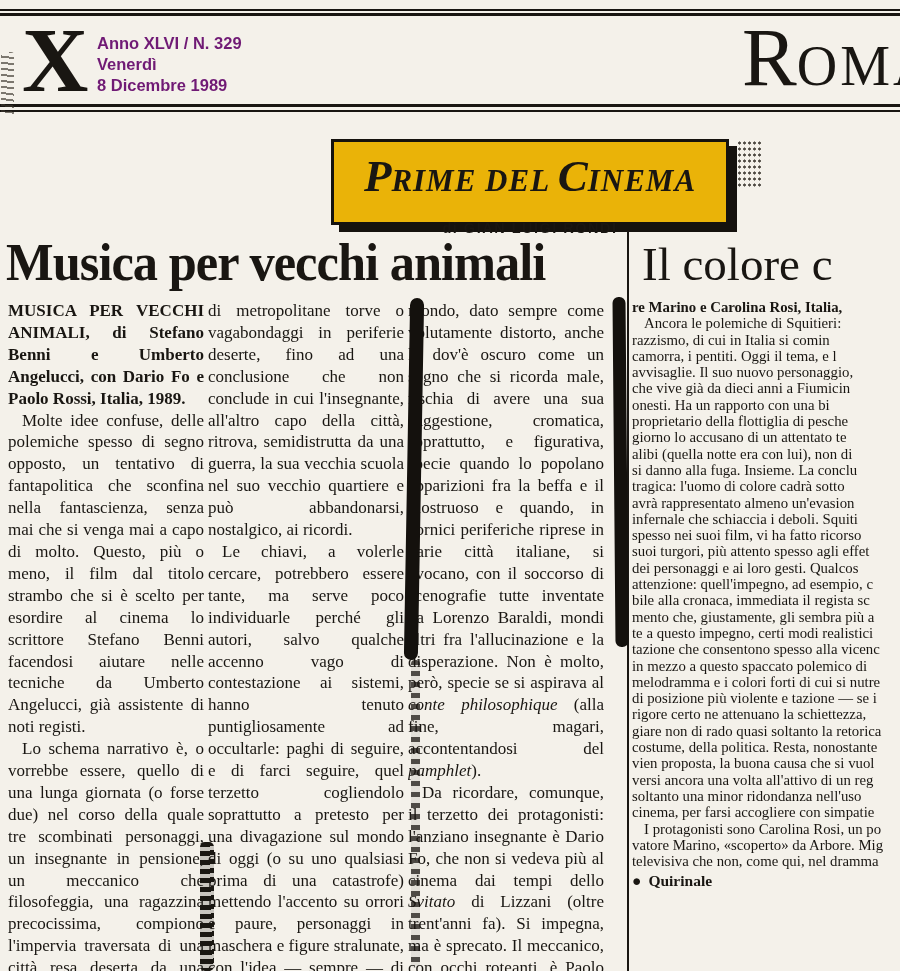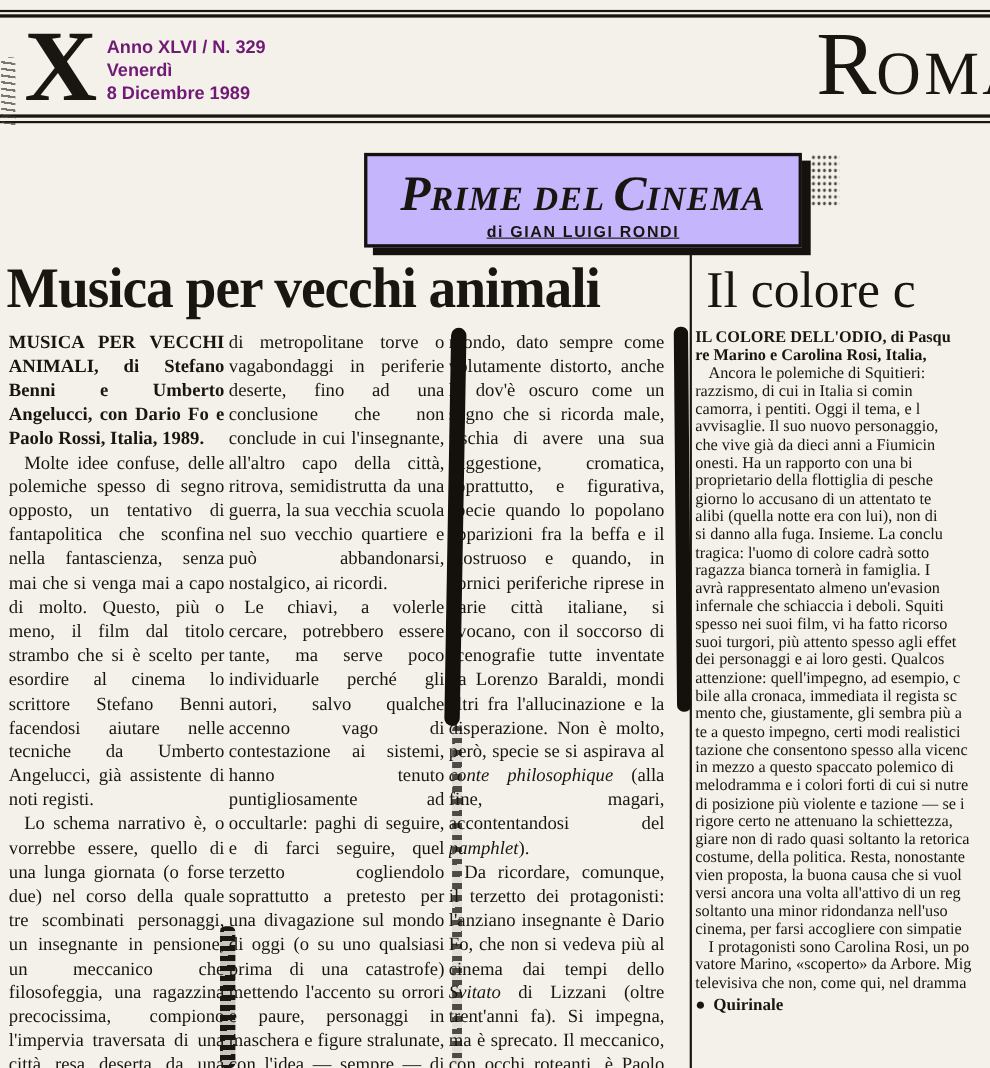--- a/index.html
+++ b/index.html
@@ -14,27 +14,27 @@
   #edition-letter{position:absolute;left:22px;top:14px;font-size:92px;font-weight:bold;
        line-height:1;letter-spacing:-2px;}
   #date-block{position:absolute;left:97px;top:33px;font-family:"Liberation Sans",sans-serif;
        font-weight:bold;font-size:16.5px;line-height:21px;color:#701a75;}
   #right-masthead{position:absolute;left:742px;top:18px;width:158px;height:84px;
        overflow:hidden;white-space:nowrap;}
   .mast-big{font-size:82px;line-height:80px;}
   .mast-rest{font-size:56px;letter-spacing:3px;}
 
   #section-box{position:absolute;left:331px;top:139px;width:392px;height:80px;
-       background:#c4b5fd;border:3px solid #15120e;box-shadow:8px 7px 0 #15120e;
+       background:#eab308;border:3px solid #15120e;box-shadow:8px 7px 0 #15120e;
        text-align:center;}
   #box-title{font-style:italic;font-weight:bold;margin-top:8px;white-space:nowrap;}
   .box-big{font-size:45px;}
   .box-small{font-size:31px;letter-spacing:1px;}
   #box-byline{font-family:"Liberation Sans",sans-serif;font-weight:bold;
-       font-size:14.5px;letter-spacing:1.5px;margin-top:1px;text-decoration:underline;}
+       font-size:14.5px;letter-spacing:1.5px;margin-top:18px;}
 
   #left-headline{position:absolute;left:6px;top:233px;width:618px;overflow:hidden;
        white-space:nowrap;font-size:52px;font-weight:bold;letter-spacing:-1px;
        transform:scaleX(.97);transform-origin:left;}
   #right-headline{position:absolute;left:642px;top:237px;width:258px;overflow:hidden;
        white-space:nowrap;font-size:47px;font-weight:normal;}
 
   #article-divider{position:absolute;left:627px;top:231px;width:2px;height:740px;
        background:#191612;}
 
@@ -111,34 +111,32 @@
       <p class="para ind">Le chiavi, a volerle cercare, potrebbero essere tante, ma serve poco individuarle perché gli autori, salvo qualche accenno vago di contestazione ai sistemi, hanno tenuto puntigliosamente ad occultarle: paghi di seguire, e di farci seguire, quel terzetto cogliendolo soprattutto a pretesto per una divagazione sul mondo di oggi (o su uno qualsiasi prima di una catastrofe) mettendo l'accento su orrori e paure, personaggi in maschera e figure stralunate, con l'idea — sempre — di trasformare certe realtà in incubi, all'insegna dell'iterazione.</p>
     </div>
   <div class="col">
   <p class="para">mondo, dato sempre come volutamente distorto, anche là dov'è oscuro come un sogno che si ricorda male, rischia di avere una sua suggestione, cromatica, soprattutto, e figurativa, specie quando lo popolano apparizioni fra la beffa e il mostruoso e quando, in cornici periferiche riprese in varie città italiane, si evocano, con il soccorso di scenografie tutte inventate da Lorenzo Baraldi, mondi altri fra l'allucinazione e la disperazione. Non è molto, però, specie se si aspirava al <i>conte philosophique</i> (alla fine, magari, accontentandosi del <i>pamphlet</i>).</p>
       <p class="para ind">Da ricordare, comunque, il terzetto dei protagonisti: l'anziano insegnante è Dario Fo, che non si vedeva più al cinema dai tempi dello <i>Svitato</i> di Lizzani (oltre trent'anni fa). Si impegna, ma è sprecato. Il meccanico, con occhi roteanti, è Paolo Rossi, uscito dai teatri milanesi e apparso di recente su uno schermo, nei  di Giuseppe Bertolucci. La ragazzina, per metà esordiente (ma la ricordo già in  nel '79) è Viola Simoncioni: il pepe nel miele. Una bella interpretazione.</p>
     </div>
 </div>
 
 <div id="right-article">
   <div id="right-lines">
-      <div class="rline rbold">IL COLORE DELL'ODIO, di Pasqu</div>
       <div class="rline rbold">re Marino e Carolina Rosi, Italia,</div>
       <div class="rline rindent">Ancora le polemiche di Squitieri:</div>
       <div class="rline">razzismo, di cui in Italia si comin</div>
       <div class="rline">camorra, i pentiti. Oggi il tema, e l</div>
       <div class="rline">avvisaglie. Il suo nuovo personaggio,</div>
       <div class="rline">che vive già da dieci anni a Fiumicin</div>
       <div class="rline">onesti. Ha un rapporto con una bi</div>
       <div class="rline">proprietario della flottiglia di pesche</div>
       <div class="rline">giorno lo accusano di un attentato te</div>
       <div class="rline">alibi (quella notte era con lui), non di</div>
       <div class="rline">si danno alla fuga. Insieme. La conclu</div>
       <div class="rline">tragica: l'uomo di colore cadrà sotto</div>
-      <div class="rline">ragazza bianca tornerà in famiglia. I</div>
       <div class="rline">avrà rappresentato almeno un'evasion</div>
       <div class="rline">infernale che schiaccia i deboli. Squiti</div>
       <div class="rline">spesso nei suoi film, vi ha fatto ricorso</div>
       <div class="rline">suoi turgori, più attento spesso agli effet</div>
       <div class="rline">dei personaggi e ai loro gesti. Qualcos</div>
       <div class="rline">attenzione: quell'impegno, ad esempio, c</div>
       <div class="rline">bile alla cronaca, immediata il regista sc</div>
       <div class="rline">mento che, giustamente, gli sembra più a</div>
       <div class="rline">te a questo impegno, certi modi realistici</div>
       <div class="rline">tazione che consentono spesso alla vicenc</div>

